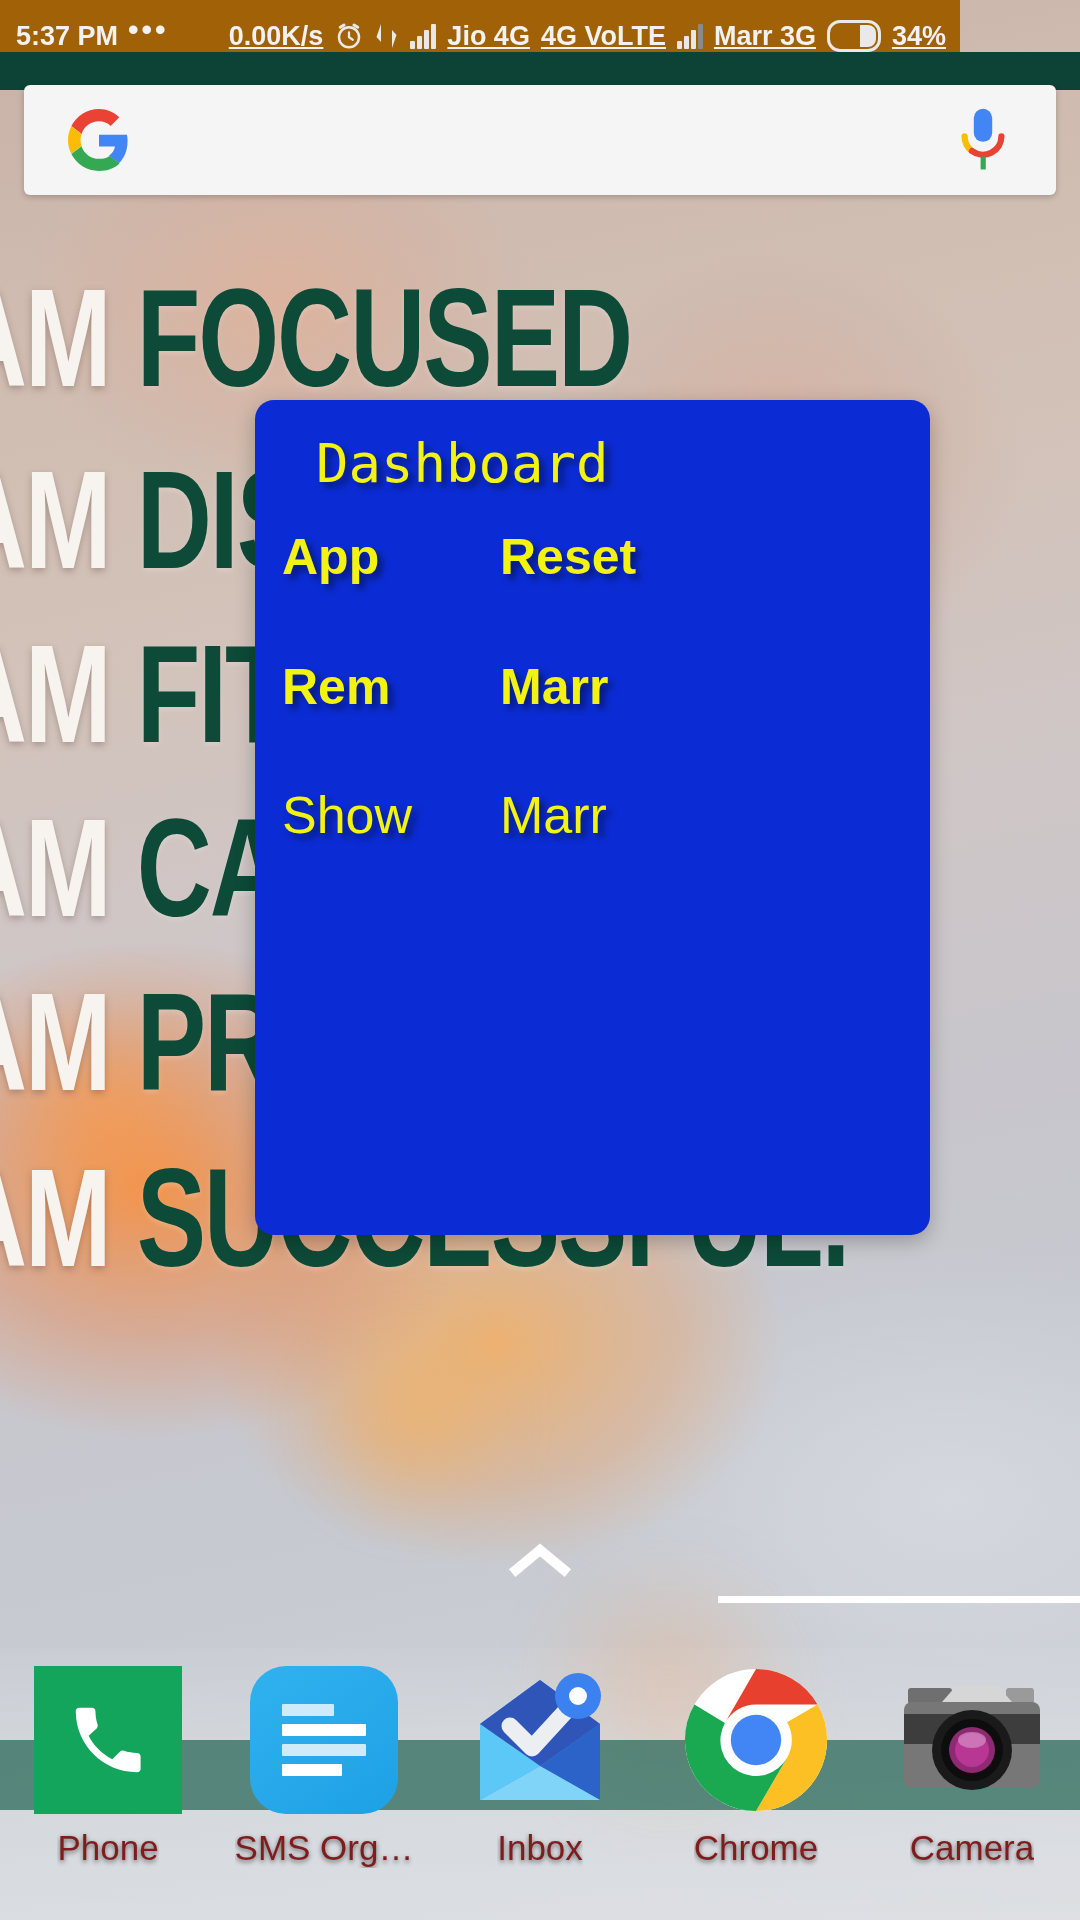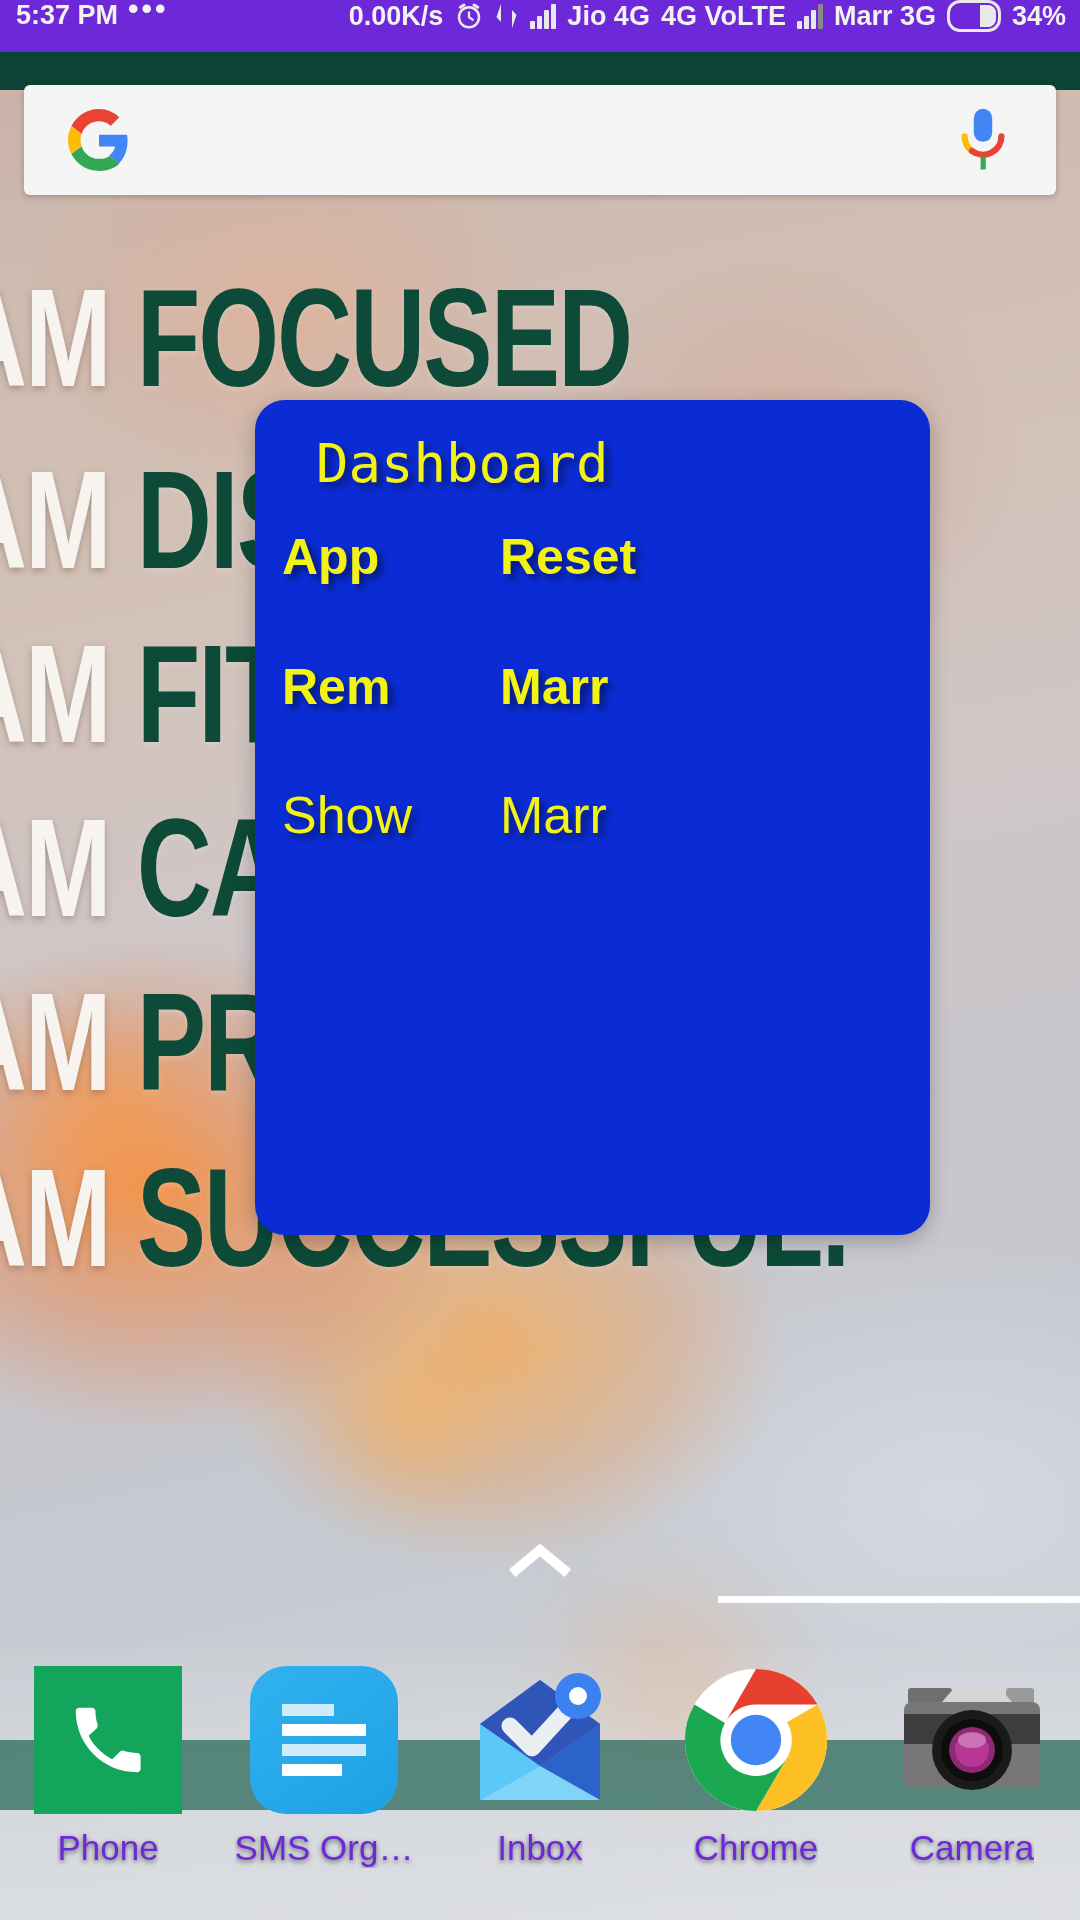--- a/index.html
+++ b/index.html
@@ -65,42 +65,43 @@
   .ql-2 { top: 450px; }
   .ql-3 { top: 624px; }
   .ql-4 { top: 798px; }
   .ql-5 { top: 972px; }
   .ql-6 { top: 1148px; }
 
   
   #status-bar {
     position: absolute;
     top: 0; left: 0;
-    width: 1080px;
+    width: 960px;
     height: 52px;
-    background: #6d28d9;
+    background: #a16207;
     display: flex;
-    align-items: flex-start;
+    align-items: flex-end;
     color: #f2f2f2;
     font-size: 27px;
     font-weight: 700;
     z-index: 40;
   }
   #status-bar .sb-left {
     display: flex;
     align-items: center;
     gap: 10px;
     padding-left: 16px;
   }
   #status-bar .sb-right {
     display: flex;
     align-items: center;
     gap: 11px;
     margin-left: auto;
     padding-right: 14px;
+    text-decoration: underline;
   }
   .sb-dots {
     letter-spacing: 3px;
     font-size: 30px;
     line-height: 10px;
     padding-bottom: 14px;
   }
   .sig-bars {
     display: inline-flex;
     align-items: flex-end;
@@ -168,21 +169,21 @@
   }
 
   
   #dashboard-dialog {
     position: absolute;
     left: 255px;
     top: 400px;
     width: 675px;
     height: 835px;
     background: #0b2cd4;
-    border-radius: 30px;
+    border-radius: 19px;
     z-index: 30;
     box-shadow: 0 6px 20px rgba(0,0,0,0.25);
   }
   #dialog-title {
     position: absolute;
     left: 61px;
     top: 32px;
     color: #f2f312;
     font-family: "DejaVu Sans Mono", "Liberation Mono", monospace;
     font-size: 54px;
@@ -276,21 +277,21 @@
     align-items: center;
     cursor: pointer;
   }
   .dock-icon {
     width: 148px;
     height: 148px;
     position: relative;
   }
   .dock-label {
     margin-top: 14px;
-    color: #6d28d9;
+    color: #7f1d1d;
     font-size: 35px;
     font-weight: 400;
     text-shadow: 0 2px 5px rgba(0,0,0,0.55);
     white-space: nowrap;
     max-width: 210px;
     overflow: hidden;
     text-overflow: ellipsis;
   }
   
   .ic-phone {

